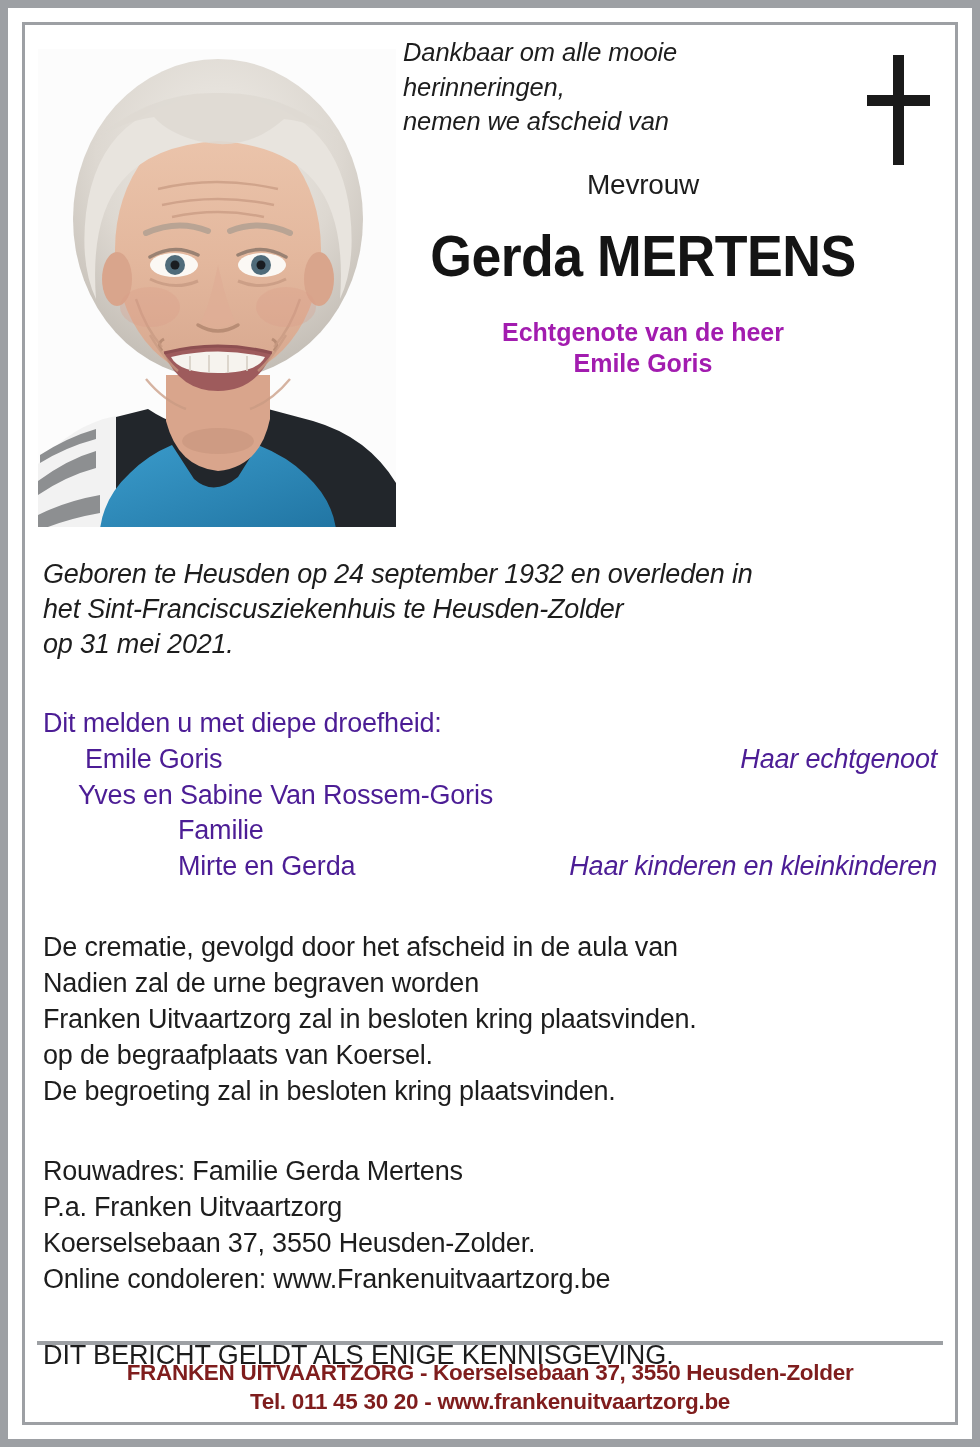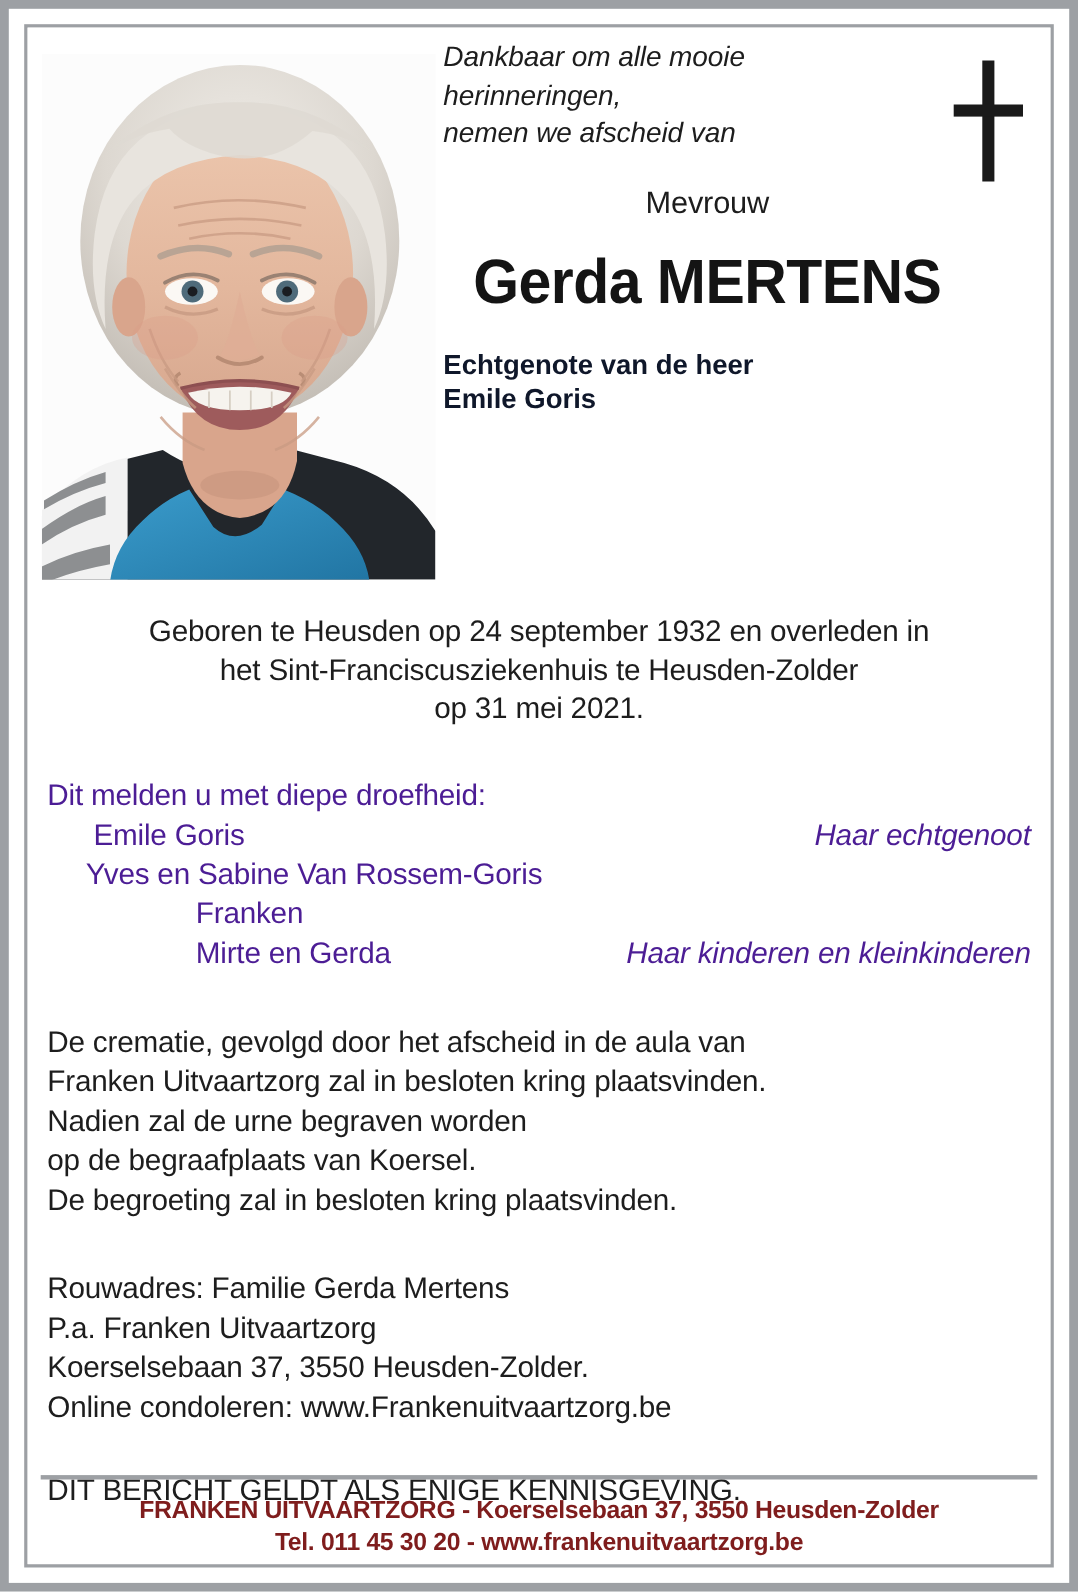--- a/index.html
+++ b/index.html
@@ -109,40 +109,42 @@
     text-align: center;
     font-size: 57px;
     font-weight: bold;
     color: #141414;
     margin-top: 22px;
     letter-spacing: -0.5px;
     transform: scaleX(0.94);
     white-space: nowrap;
   }
   .spouse {
+    text-align: center;
     font-size: 25px;
     font-weight: bold;
-    color: #0f172a;
+    color: #a21caf;
     line-height: 1.25;
     margin-top: 28px;
   }
 
   
   .body-wrap {
     position: relative;
     padding: 0 18px;
   }
 
   .born-died {
-    text-align: center;
+    text-align: left;
     font-size: 27px;
     line-height: 1.3;
     color: #1d1d1d;
     margin-top: 32px;
     letter-spacing: -0.2px;
+    font-style: italic;
   }
 
   .family {
     margin-top: 44px;
     font-size: 27px;
     color: #4c1d95;
     line-height: 1.32;
     letter-spacing: -0.2px;
   }
   .fam-head { margin-left: 0; }
@@ -341,34 +343,34 @@
           <span class="who">Emile Goris</span>
           <span class="rel">Haar echtgenoot</span>
         </div>
 
         <div class="fam-row ind-2">
           <span class="who">Yves en Sabine Van Rossem-Goris</span>
           <span class="rel"></span>
         </div>
 
         <div class="fam-row ind-3">
-          <span class="who">Franken</span>
+          <span class="who">Familie</span>
           <span class="rel"></span>
         </div>
 
         <div class="fam-row ind-3">
           <span class="who">Mirte en Gerda</span>
           <span class="rel">Haar kinderen en kleinkinderen</span>
         </div>
       </div>
 
       <div class="ceremony">
         <div>De crematie, gevolgd door het afscheid in de aula van</div>
+        <div>Nadien zal de urne begraven worden</div>
         <div>Franken Uitvaartzorg zal in besloten kring plaatsvinden.</div>
-        <div>Nadien zal de urne begraven worden</div>
         <div>op de begraafplaats van Koersel.</div>
         <div>De begroeting zal in besloten kring plaatsvinden.</div>
       </div>
 
       <div class="address">
         <div>Rouwadres: Familie Gerda Mertens</div>
         <div>P.a. Franken Uitvaartzorg</div>
         <div>Koerselsebaan 37, 3550 Heusden-Zolder.</div>
         <div>Online condoleren: www.Frankenuitvaartzorg.be</div>
       </div>

